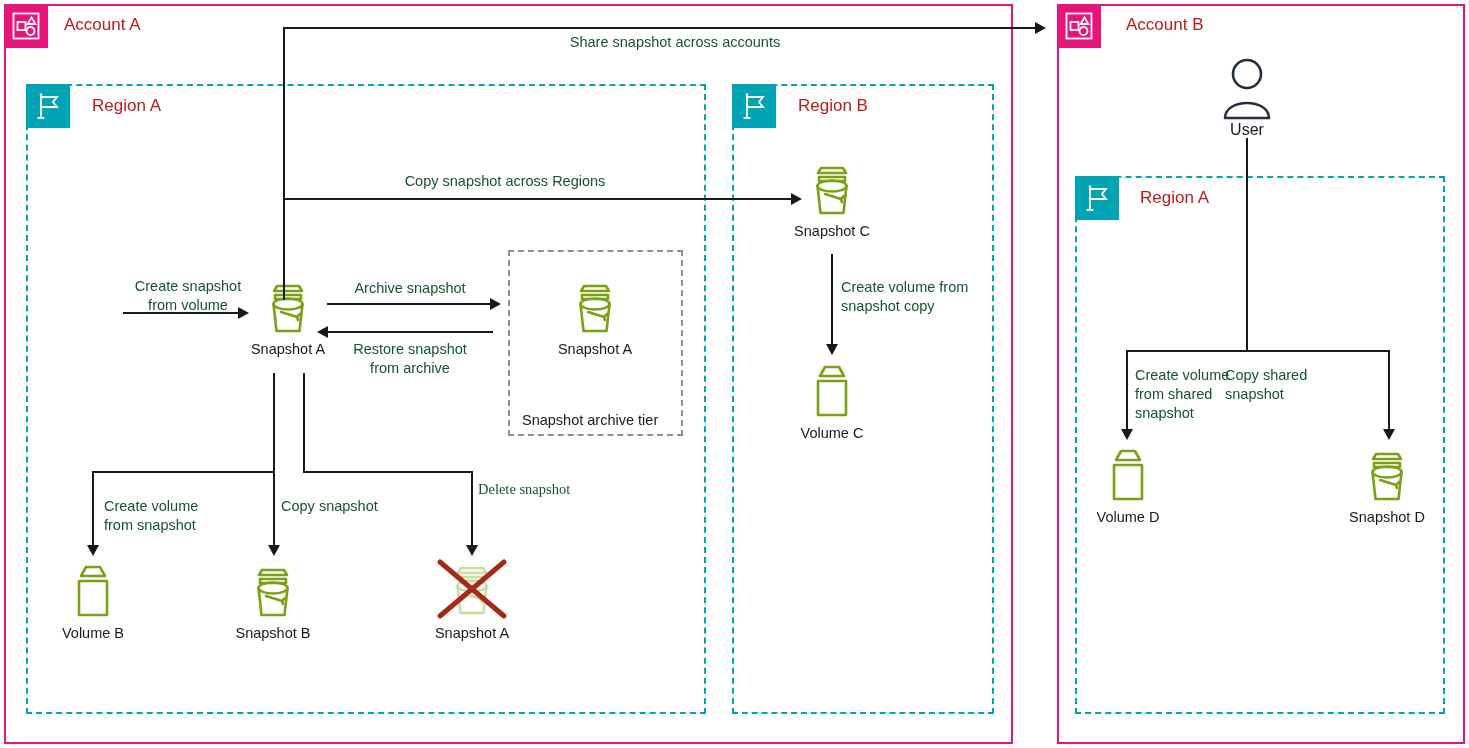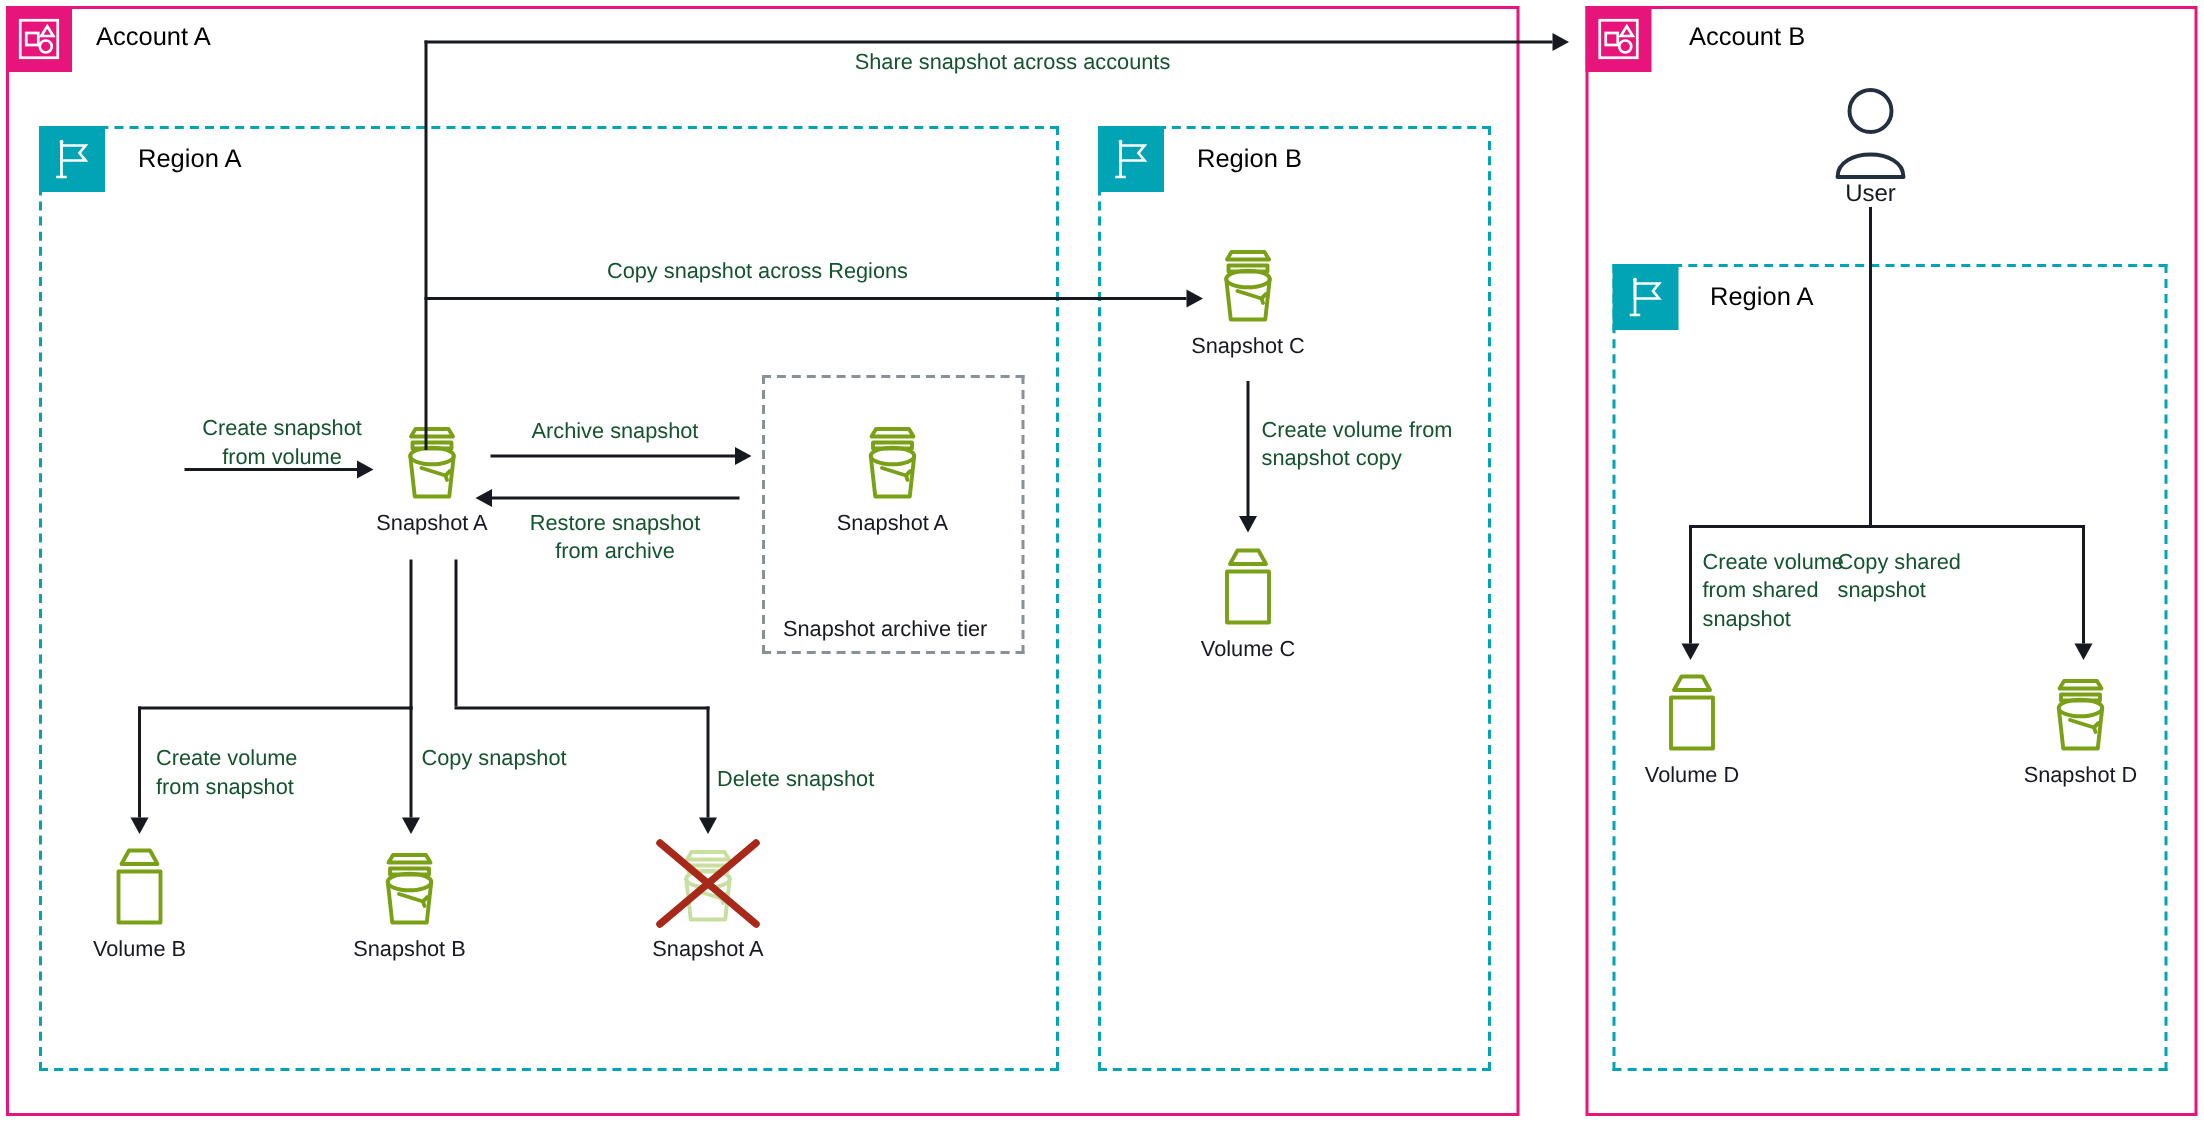--- a/index.html
+++ b/index.html
@@ -8,21 +8,21 @@
 
   
   .account-box{position:absolute;border:2px solid #E7157B;box-sizing:border-box;background:transparent;}
   .region-box{position:absolute;border:2px dashed #00A4B4;box-sizing:border-box;background:transparent;}
   .archive-box{position:absolute;border:2px dashed #879196;box-sizing:border-box;background:transparent;}
 
   .badge{position:absolute;width:44px;height:44px;box-sizing:border-box;display:flex;align-items:center;justify-content:center;}
   .badge.account{background:#E7157B;}
   .badge.region{background:#00A4B4;}
 
-  .box-title{position:absolute;font-size:17px;color:#000000;white-space:nowrap;}
+  .box-title{position:absolute;font-size:17px;color:#b91c1c;white-space:nowrap;}
 
   
   .node{position:absolute;width:110px;text-align:center;}
   .node .glyph{height:66px;display:flex;align-items:flex-end;justify-content:center;}
   .node .cap{font-size:14.5px;color:#16191f;margin-top:3px;white-space:nowrap;}
   .node.deleted .glyph{position:relative;}
 
   .user-node{position:absolute;width:110px;text-align:center;}
   .user-node .cap{font-size:16px;color:#16191f;margin-top:1px;}
 
@@ -286,21 +286,21 @@
   <div class="elabel l" style="left:104px;top:497px;width:170px;white-space:pre-line;">Create volume
 from snapshot</div>
 
   <div class="ln v" style="left:273px;top:471px;height:74px;"></div>
   <div class="arw d" style="left:268px;top:545px;"></div>
   <div class="elabel l" style="left:281px;top:497px;width:180px;">Copy snapshot</div>
 
   <div class="ln h" style="left:303px;top:471px;width:170px;"></div>
   <div class="ln v" style="left:471px;top:471px;height:74px;"></div>
   <div class="arw d" style="left:466px;top:545px;"></div>
-  <div class="elabel l" style="left:478px;top:511px;width:180px;">Delete snapshot</div>
+  <div class="elabel l" style="left:478px;top:480px;width:180px;font-family:Liberation Serif, serif;">Delete snapshot</div>
 
   <div class="ln v" style="left:831px;top:254px;height:90px;"></div>
   <div class="arw d" style="left:826px;top:344px;"></div>
   <div class="elabel l" style="left:841px;top:278px;width:180px;white-space:pre-line;">Create volume from
 snapshot copy</div>
 
   <div class="ln v" style="left:1246px;top:138px;height:212px;"></div>
   <div class="ln h" style="left:1126px;top:350px;width:264px;"></div>
   <div class="ln v" style="left:1126px;top:350px;height:79px;"></div>
   <div class="arw d" style="left:1121px;top:429px;"></div>

